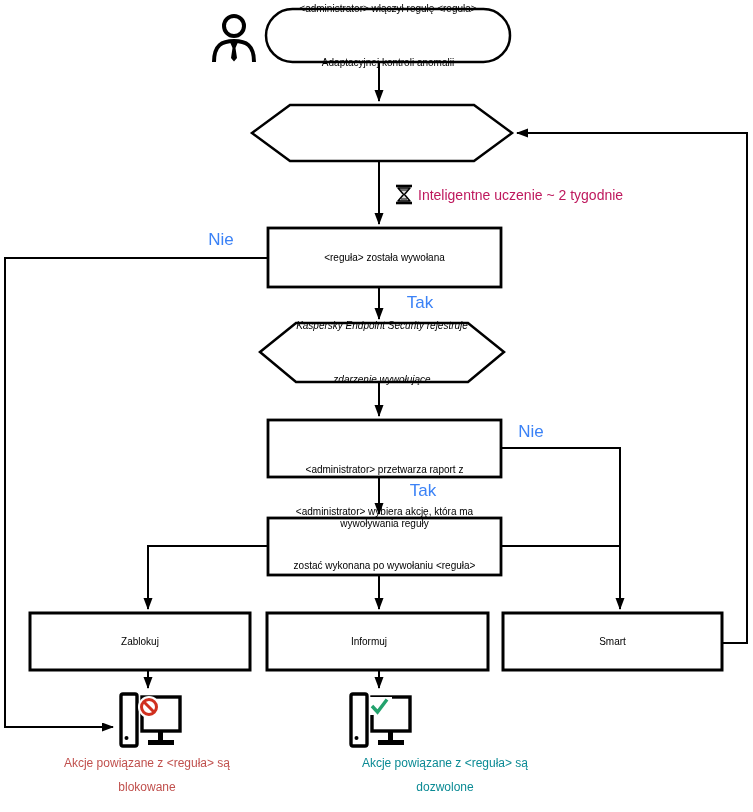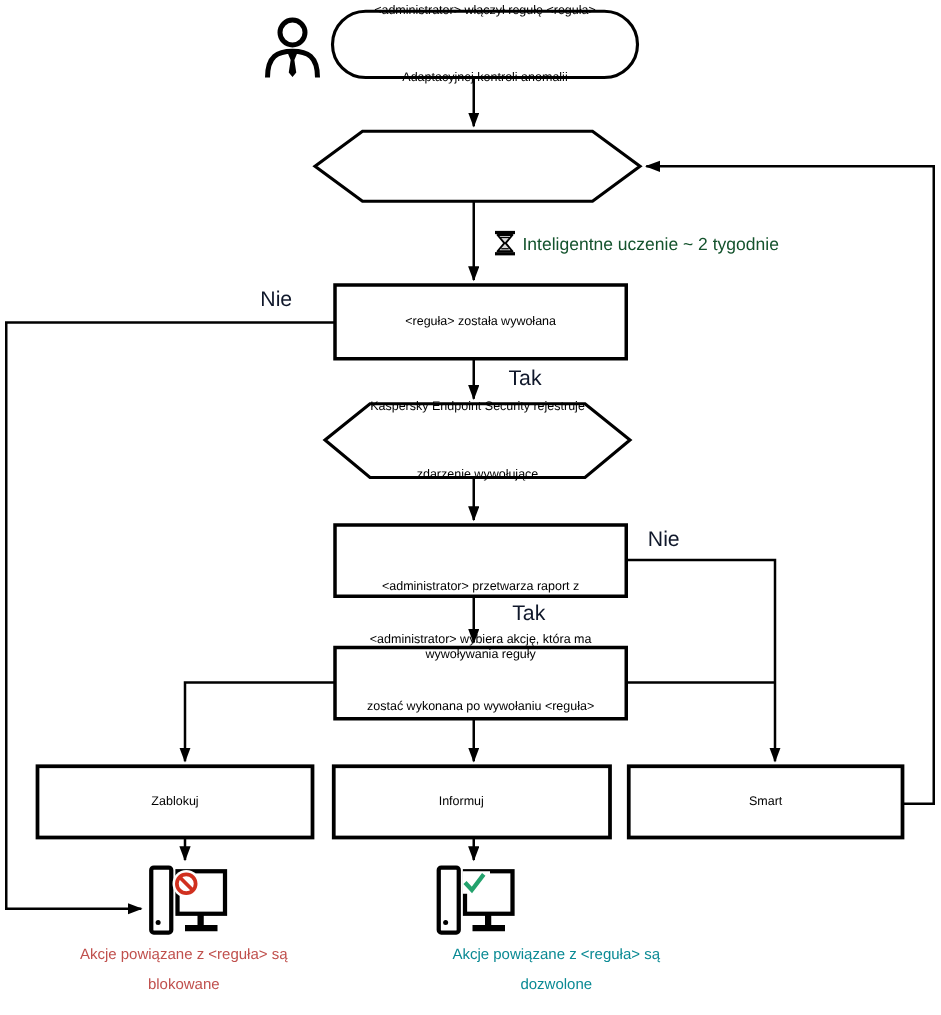--- a/index.html
+++ b/index.html
@@ -6,24 +6,24 @@
   .canvas{
     position:relative;width:753px;height:812px;background:#fff;overflow:hidden;
     font-family:"Liberation Sans", sans-serif;color:#000;
   }
   .canvas svg{position:absolute;left:0;top:0;}
   .node-text{
     position:absolute;display:flex;flex-direction:column;justify-content:center;
     align-items:center;text-align:center;font-size:10px;line-height:14px;color:#000;gap:40px;
   }
   .edge-label{
-    position:absolute;font-size:17px;line-height:20px;color:#0f172a;text-align:center;
+    position:absolute;font-size:17px;line-height:20px;color:#3b82f6;text-align:center;
   }
   .learning-label{
-    position:absolute;font-size:14px;line-height:20px;color:#14532d;white-space:nowrap;
+    position:absolute;font-size:14px;line-height:20px;color:#be185d;white-space:nowrap;
   }
   .caption{
     position:absolute;font-size:12px;line-height:24px;text-align:center;
   }
   .caption-blocked{color:var(--blocked,#c0504d);}
   .caption-allowed{color:var(--allowed,#0a8a94);}
   .shape{fill:#fff;stroke:#000;}
   .conn{fill:none;stroke:#000;stroke-width:2;}
   .deny-stroke{stroke:var(--deny,#d0301f);}
   .check-stroke{stroke:var(--check,#23a26d);}
@@ -115,21 +115,21 @@
 
 
   <div class="learning-label" style="left:418px;top:185px;">
     <span>Inteligentne uczenie ~ 2 tygodnie</span>
   </div>
 
   <div class="node-text" style="left:268px;top:228px;width:233px;height:59px;">
     <span>&lt;reguła&gt; została wywołana</span>
   </div>
 
-  <div class="node-text" style="left:260px;top:323px;width:244px;height:59px;">
+  <div class="node-text" style="left:260px;top:323px;width:244px;height:59px;font-style:italic;">
     <span>Kaspersky Endpoint Security rejestruje</span>
     <span>zdarzenie wywołujące</span>
   </div>
 
   <div class="node-text" style="left:268px;top:420px;width:233px;height:57px;margin-top:48px;">
     <span>&lt;administrator&gt; przetwarza raport z</span>
     <span>wywoływania reguły</span>
   </div>
 
   <div class="node-text" style="left:268px;top:518px;width:233px;height:41px;">

